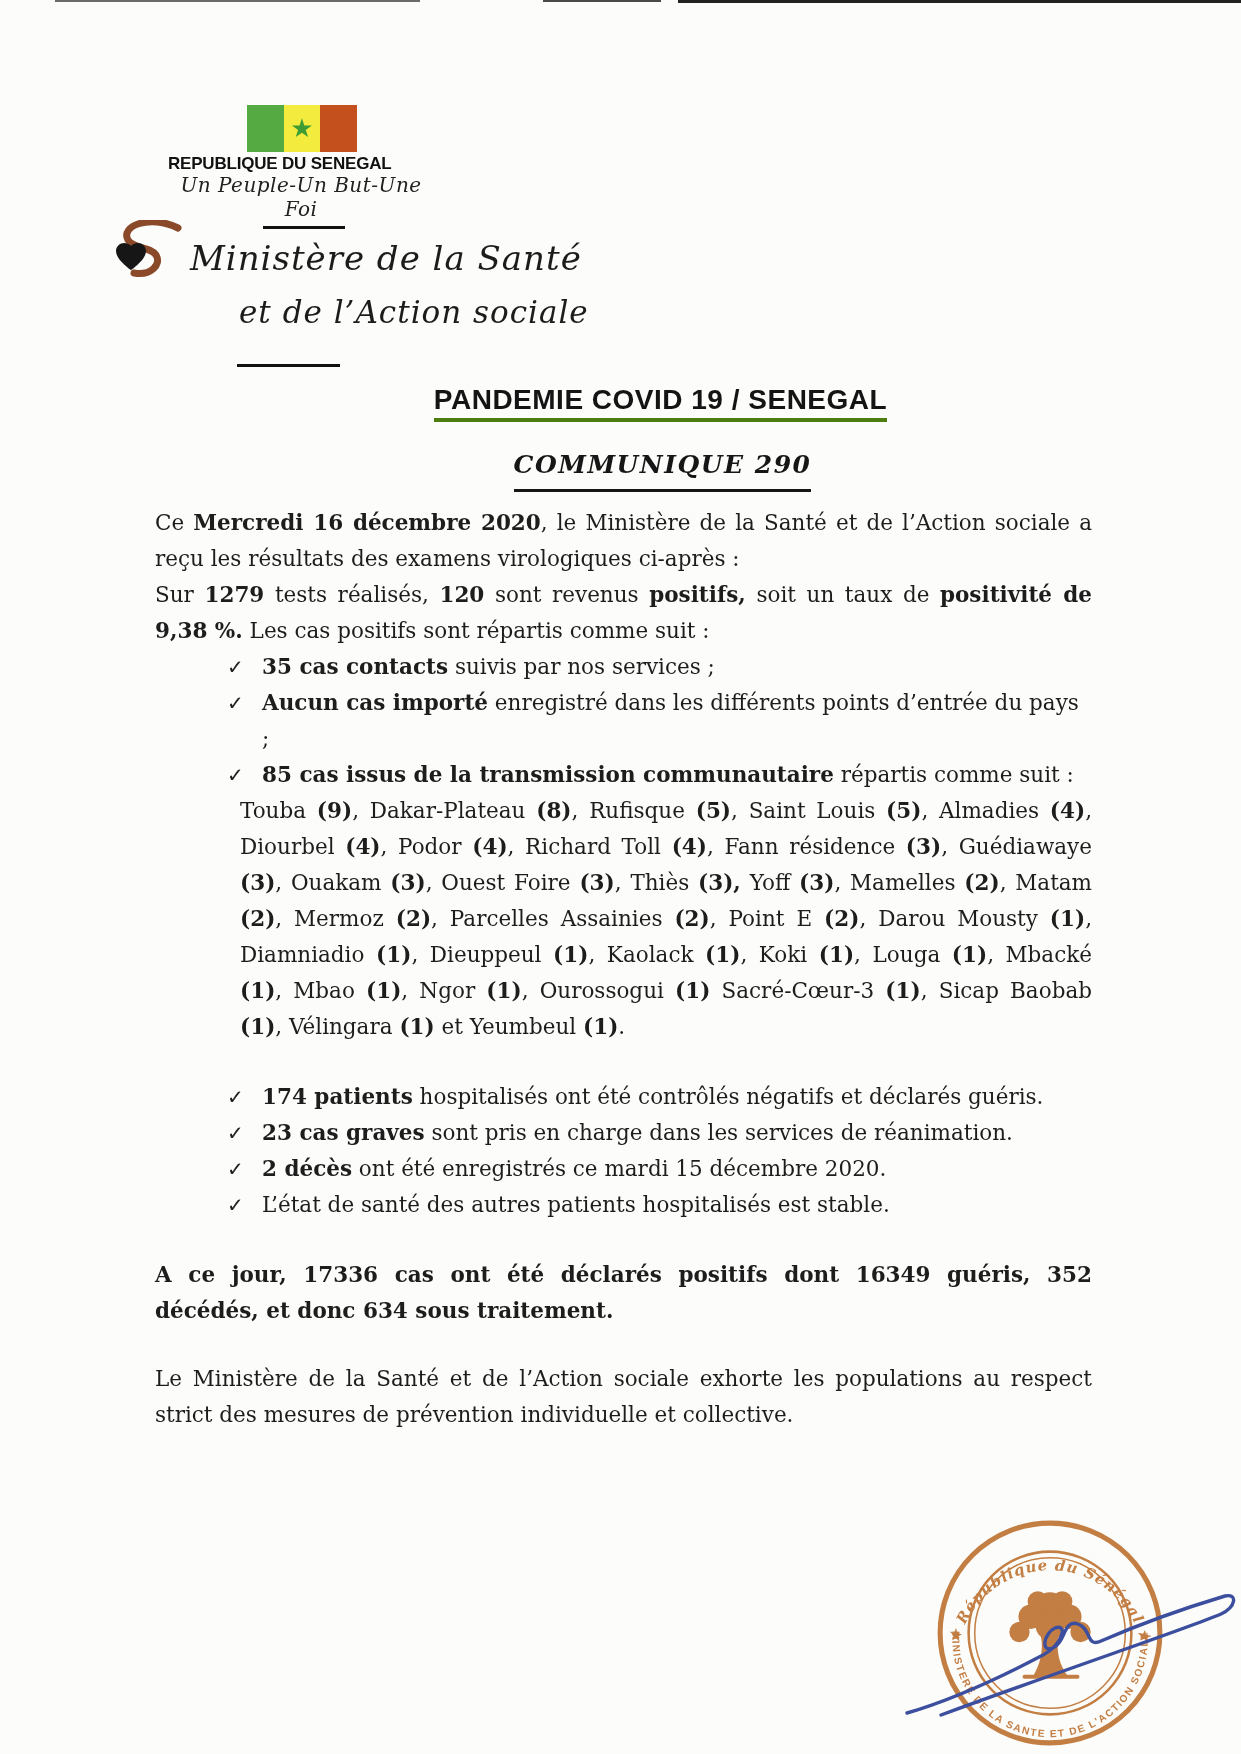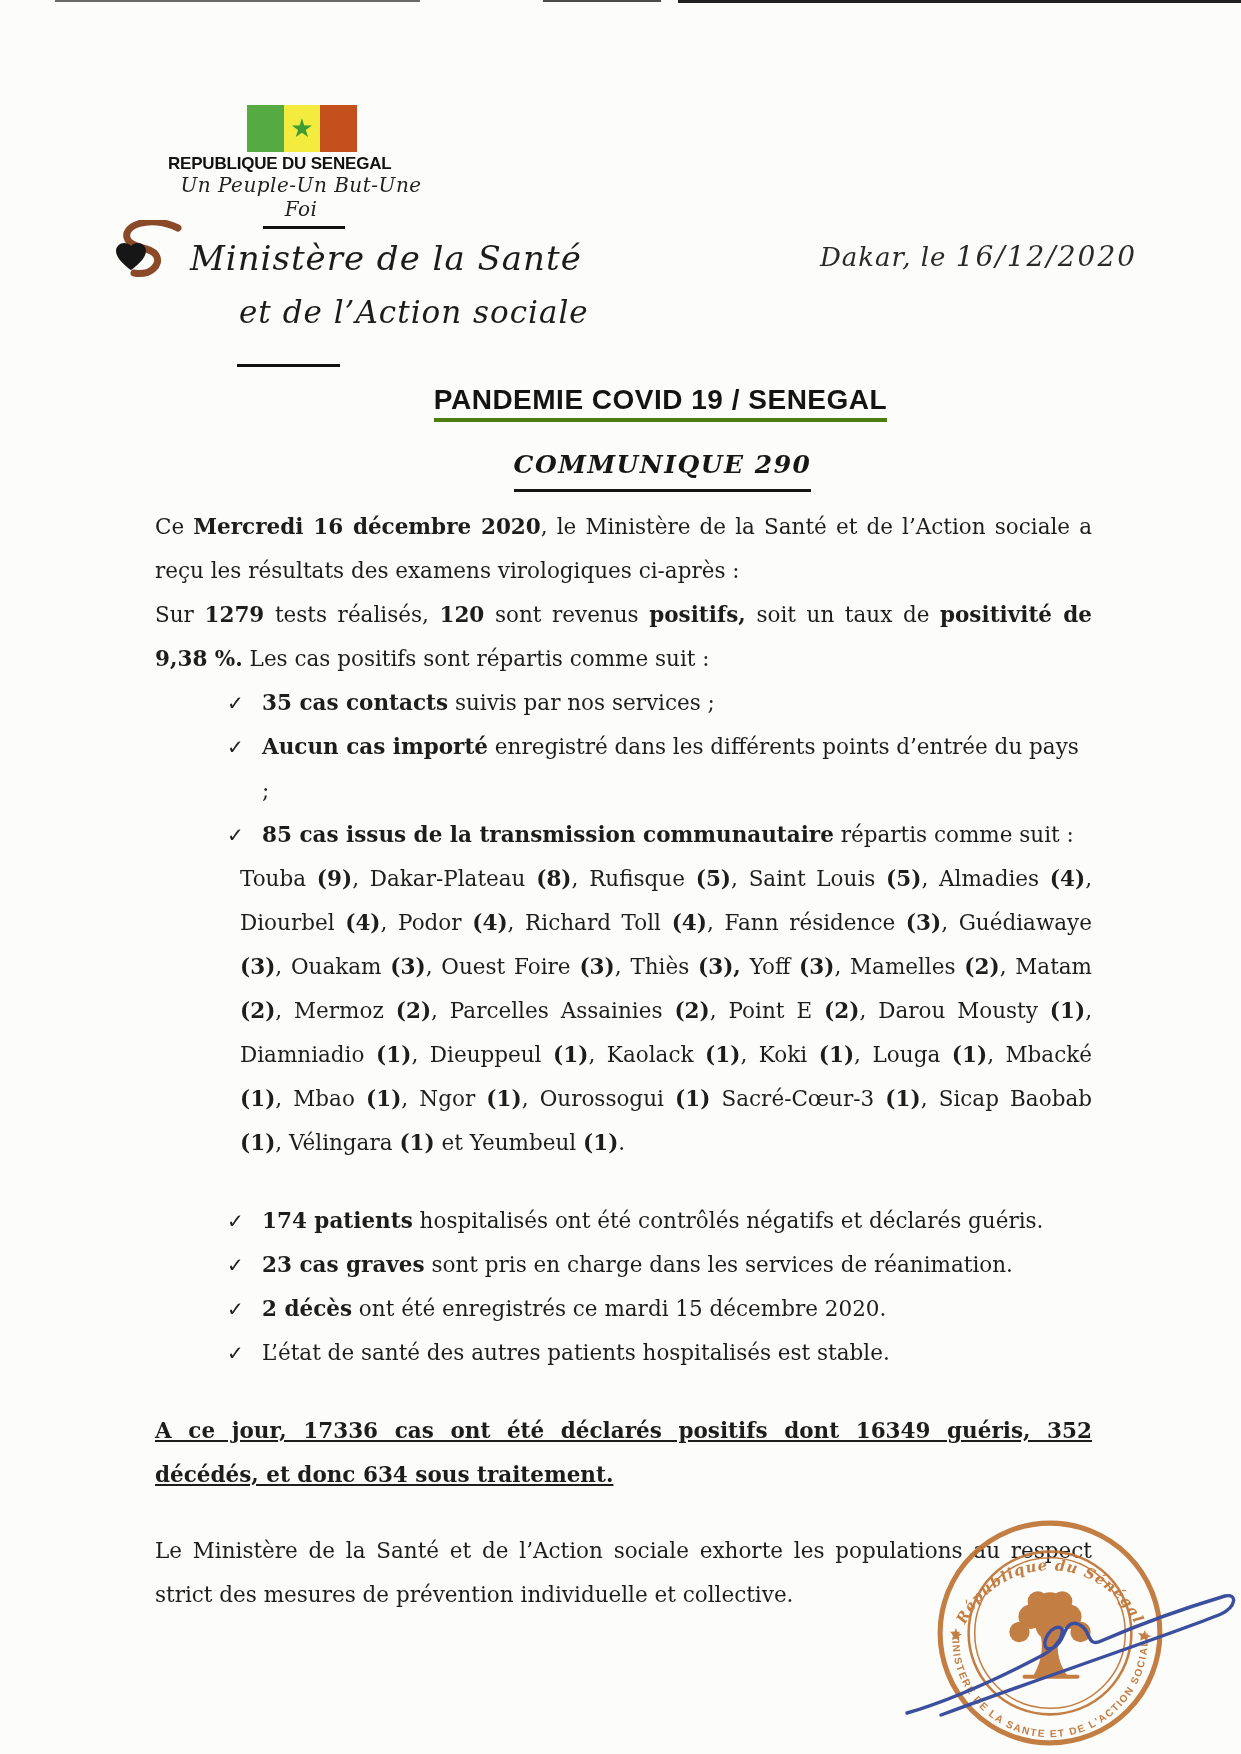--- a/index.html
+++ b/index.html
@@ -55,32 +55,32 @@
   .doc-title .u{display:inline-block;border-bottom:4px solid #4d7c0f;padding-bottom:2px;}
   .doc-subtitle{
     position:absolute;left:0;top:450px;width:100%;text-align:center;transform:translateX(42px);
     font-weight:bold;font-style:italic;font-size:25px;color:#161616;letter-spacing:1.5px;
   }
   .doc-subtitle .u{display:inline-block;border-bottom:3px solid #161616;padding-bottom:10px;}
 
   
   .body-col{
     position:absolute;left:155px;top:505px;width:937px;
-    font-size:21.5px;line-height:44px;text-align:justify;
+    font-size:21.5px;line-height:36px;text-align:justify;
   }
   .body-col p{margin:0;}
   .b{font-weight:bold;}
   ul.checks{list-style:none;margin:0;padding:0;}
   ul.checks li{position:relative;padding-left:107px;text-align:left;}
   ul.checks .check{
     position:absolute;left:72px;top:0;font-family:"DejaVu Sans",sans-serif;font-size:20px;color:#222;
   }
   .locations{margin-left:85px !important;width:852px;}
   .status-list{margin-top:34px !important;}
-  .summary{margin-top:34px !important;font-weight:bold;text-decoration:underline;}
+  .summary{margin-top:34px !important;font-weight:bold;}
   .closing{margin-top:32px !important;}
 
   
   .stamp{position:absolute;left:933px;top:1516px;width:234px;height:234px;opacity:0.92;}
   .signature{position:absolute;left:893px;top:1563px;width:348px;height:165px;z-index:5;}
 </style>
 </head>
 <body>
 
 <div class="page">
@@ -102,24 +102,20 @@
   <div class="divider1"></div>
 
   <svg class="ministry-logo" width="74" height="66" viewBox="0 0 74 66">
     <path d="M 66,8 C 38,-6 8,6 16,20 C 21,29 38,26 44,35 C 50,45 38,56 22,53" fill="none" stroke="var(--logo_brown)" stroke-width="7" stroke-linecap="round"></path>
     <path d="M 34,31 C 34,24 25,20 19,26 C 13,20 4,24 4,31 C 4,40 19,50 19,50 C 19,50 34,40 34,31 Z" fill="var(--logo_black)"></path>
   </svg>
 
   <div class="ministry1">Ministère de la Santé</div>
   <div class="ministry2">et de l’Action sociale</div>
 
-  <div class="dateline">
-    <span>Dakar, le</span>
-    <span class="date">16/12/2020</span>
-  </div>
 
   <div class="divider2"></div>
 
   <div class="doc-title">
     <span class="u">PANDEMIE COVID 19 / SENEGAL</span>
   </div>
   <div class="doc-subtitle">
     <span class="u">COMMUNIQUE 290</span>
   </div>
 

